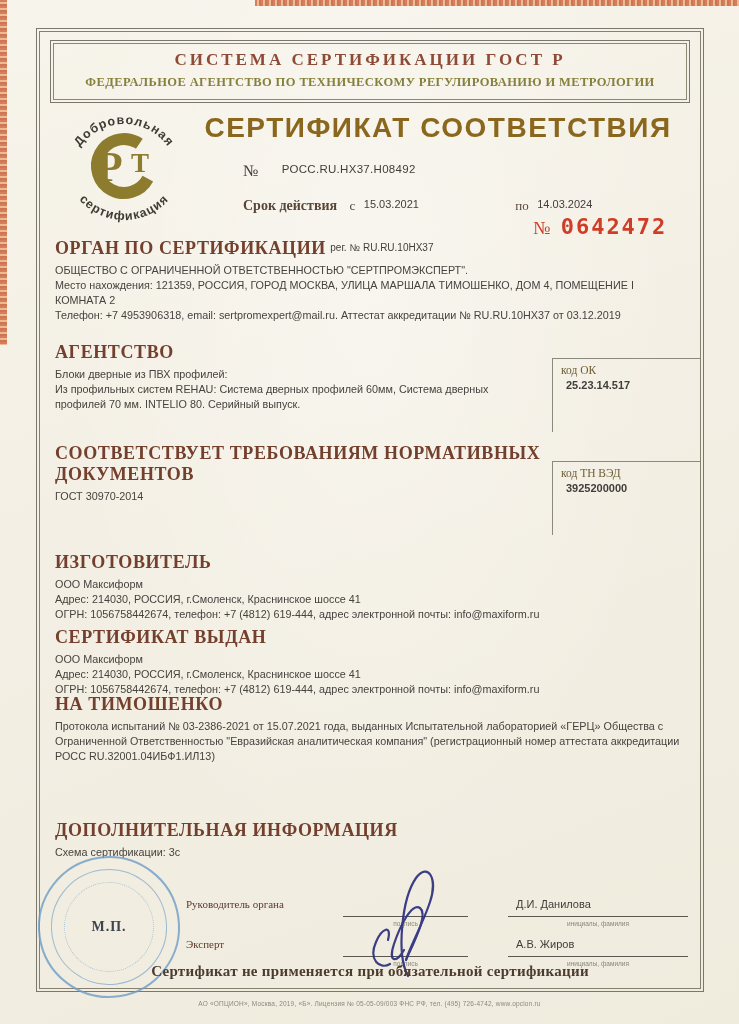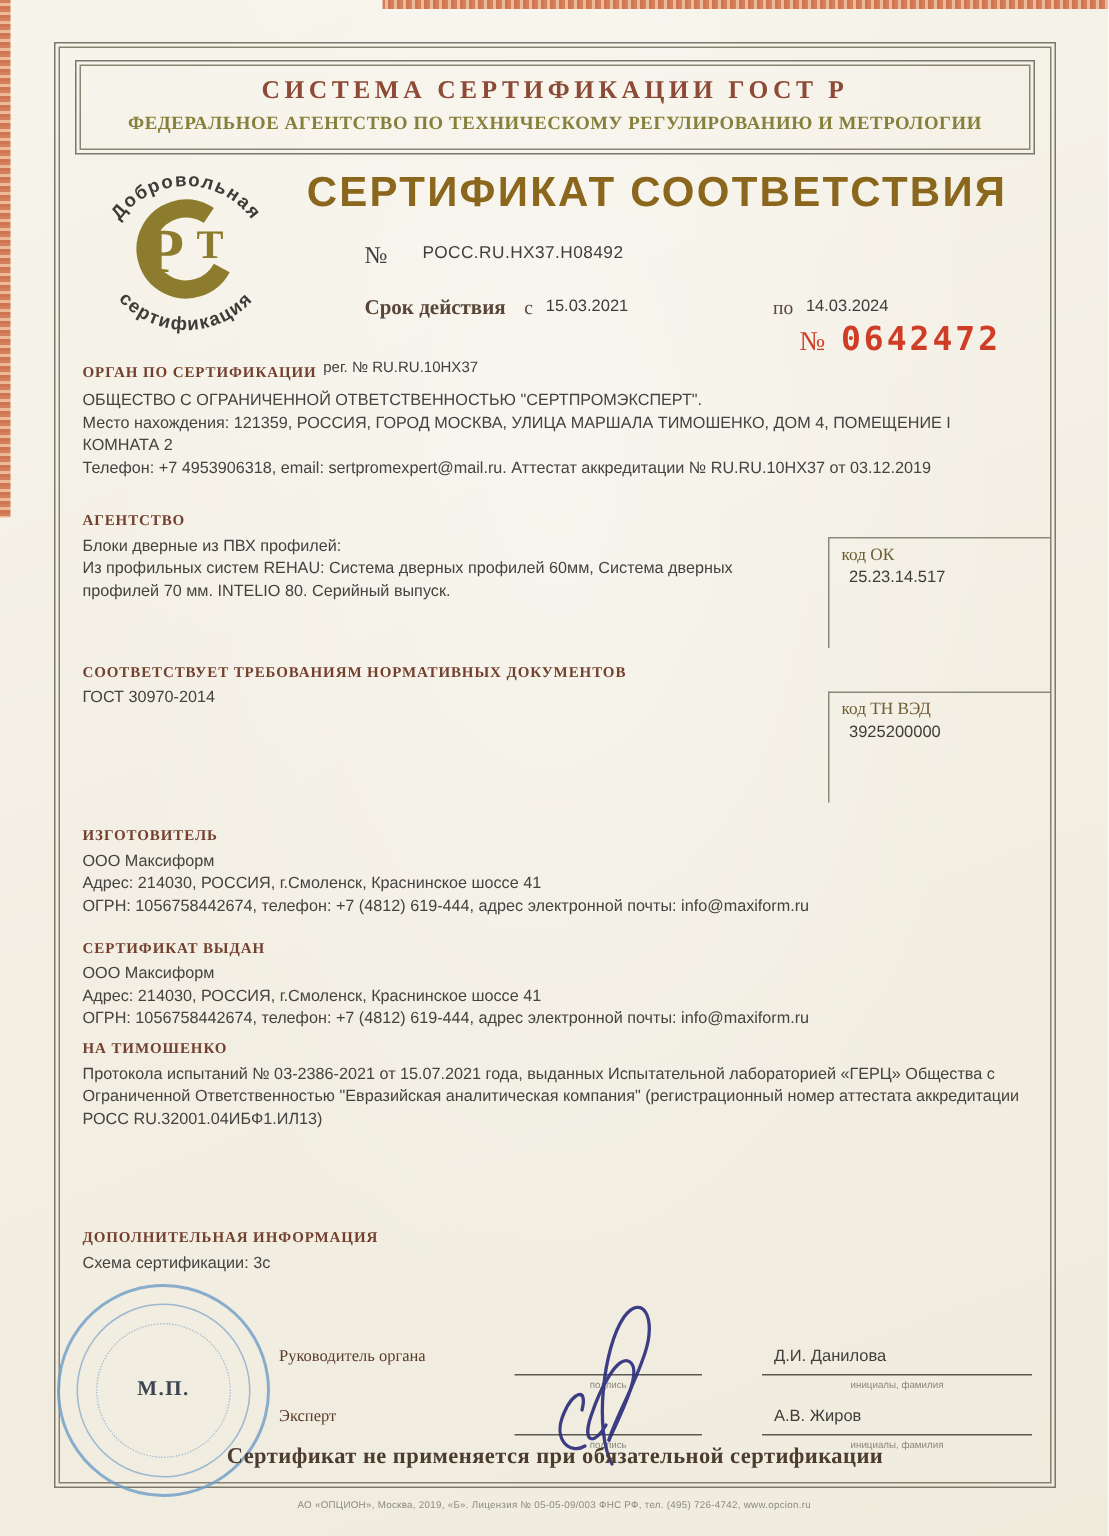--- a/index.html
+++ b/index.html
@@ -49,27 +49,27 @@
   .validity .vlabel { font-family:"Liberation Serif", serif; font-weight:bold; font-size:14px; }
   .validity .prep { font-family:"Liberation Serif", serif; font-size:13px; margin-left:8px; }
   .validity .vdate { font-size:11px; color:#3f3e3a; position:relative; top:-2px; margin-left:4px; }
   .validity .prep2 { font-family:"Liberation Serif", serif; font-size:13px; margin-left:92px; }
 
   .form-number { position:absolute; left:533px; top:214px; color:#d03d27; white-space:nowrap; }
   .form-number .nosign { font-family:"Liberation Serif", serif; font-size:18px; }
   .form-number .digits { font-family:"DejaVu Sans Mono", monospace; font-weight:bold; font-size:22px; letter-spacing:2px; margin-left:6px; }
 
   .sec { position:absolute; left:55px; color:#45433f; }
-  .sec-heading { font-family:"Liberation Serif", serif; font-weight:bold; font-size:10px; letter-spacing:.6px; color:#74402e; }
+  .sec-heading { font-family:"Liberation Serif", serif; font-weight:bold; font-size:18px; letter-spacing:.6px; color:#74402e; }
   .sec-reg { font-size:10px; color:#403f3b; vertical-align:3px; }
   .sec-body { margin-top:4px; font-size:10.8px; line-height:1.38; color:#45433f; }
 
   .code-box { position:absolute; left:552px; width:148px; height:74px; border-top:1px solid #8b897c; border-left:1px solid #8b897c; padding:5px 8px; }
   .code-label { font-family:"Liberation Serif", serif; font-size:11.5px; color:#6d5d33; }
-  .code-value { margin-top:3px; margin-left:5px; font-size:11px; color:#3f3e3a; }
+  .code-value { margin-top:3px; margin-left:5px; font-size:11px; color:#3f3e3a;font-weight:bold; }
 
   .stamp {
     position:absolute; left:38px; top:856px; width:142px; height:142px; border-radius:50%;
     border:2.5px solid rgba(110,156,199,.8); transform:rotate(-8deg);
   }
   .stamp::before { content:""; position:absolute; inset:11px; border-radius:50%; border:1.5px solid rgba(110,156,199,.65); }
   .stamp::after { content:""; position:absolute; inset:24px; border-radius:50%; border:1.5px dotted rgba(110,156,199,.55); }
   .stamp-label {
     position:absolute; left:50%; top:50%; transform:translate(-50%,-50%) rotate(8deg);
     font-family:"Liberation Serif", serif; font-weight:bold; font-size:14px; letter-spacing:1px; color:#3c4550;

